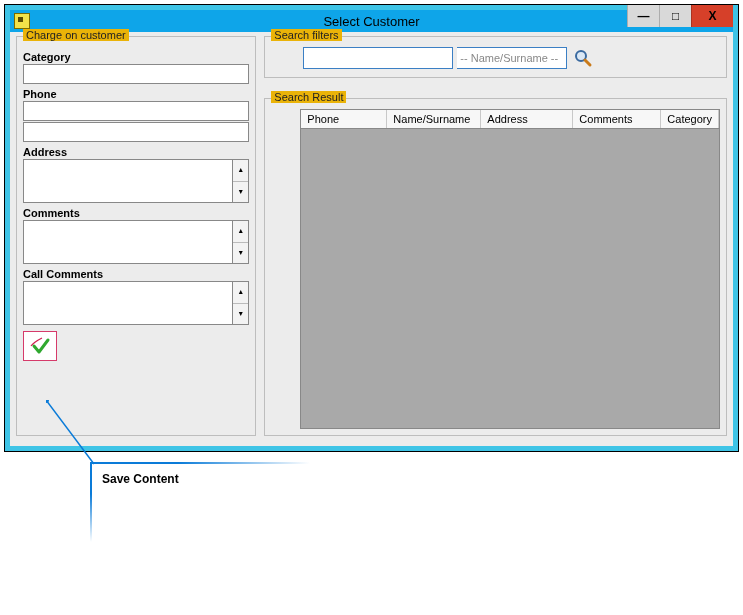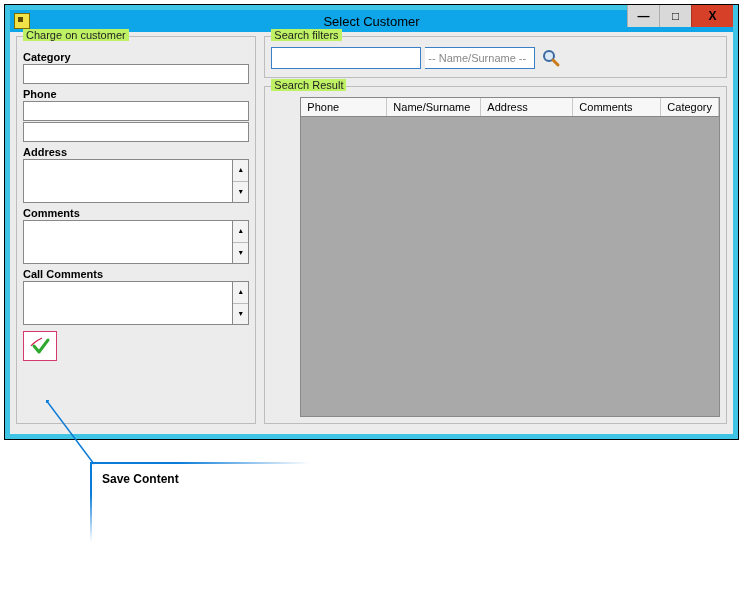--- a/index.html
+++ b/index.html
@@ -79,27 +79,27 @@
   
   .groupbox {
     position: relative;
     border: 1px solid #bdbdbd;
     padding: 10px 6px 6px 6px;
   }
   .groupbox > .legend {
     position: absolute;
     top: -8px;
     left: 6px;
-    background: #bef264;
+    background: #eab308;
     padding: 0 3px;
     font-size: 11px;
     color: #222;
   }
   .left-col { width: 244px; }
-  .right-col { flex: 1; display: flex; flex-direction: column; gap: 8px;}
+  .right-col { flex: 1; display: flex; flex-direction: column; gap: 20px;}
   .field-label {
     font-weight: bold;
     font-size: 11px;
     margin-top: 4px;
   }
   .text-input {
     width: 100%;
     height: 20px;
     border: 1px solid #888;
     background: #fff;
@@ -141,21 +141,21 @@
     width: 34px; height: 30px;
     margin-top: 6px;
     border: 1px solid #d63a6a;
     background: #fff;
     display: flex;
     align-items: center;
     justify-content: center;
     cursor: pointer;
   }
   
-  .sf-row { display: flex; align-items: center; gap: 4px; }
+  .sf-row { display: flex; align-items: center; gap: 4px; margin-left: 32px; }
   .sf-input {
     border: 1px solid #3b7fc4;
     height: 22px;
     background: #fff;
     padding: 2px 3px;
     font-size: 11px;
   }
   .sf-input.name { width: 150px;}
   .sf-input.note { width: 110px; color: #888; border-left: none;}
   .mag {

